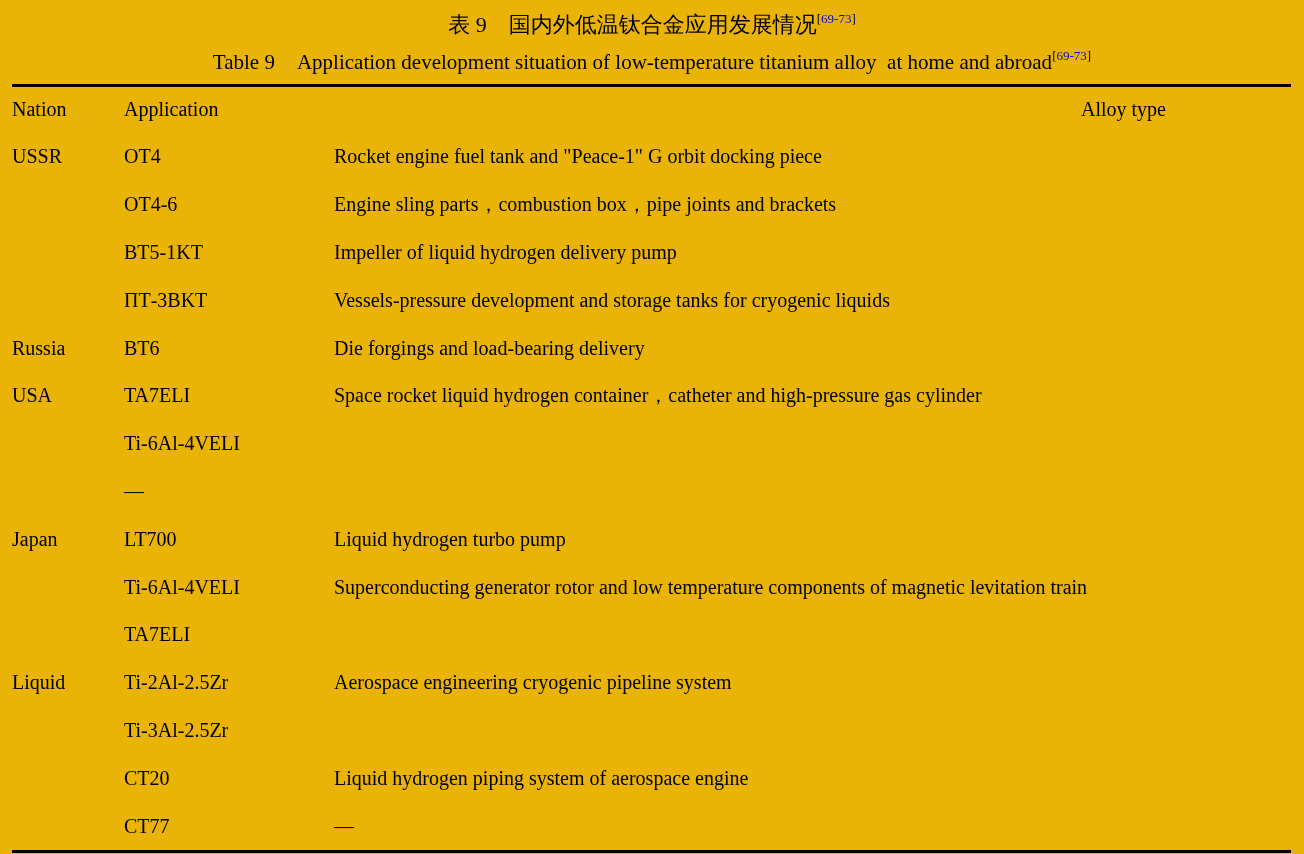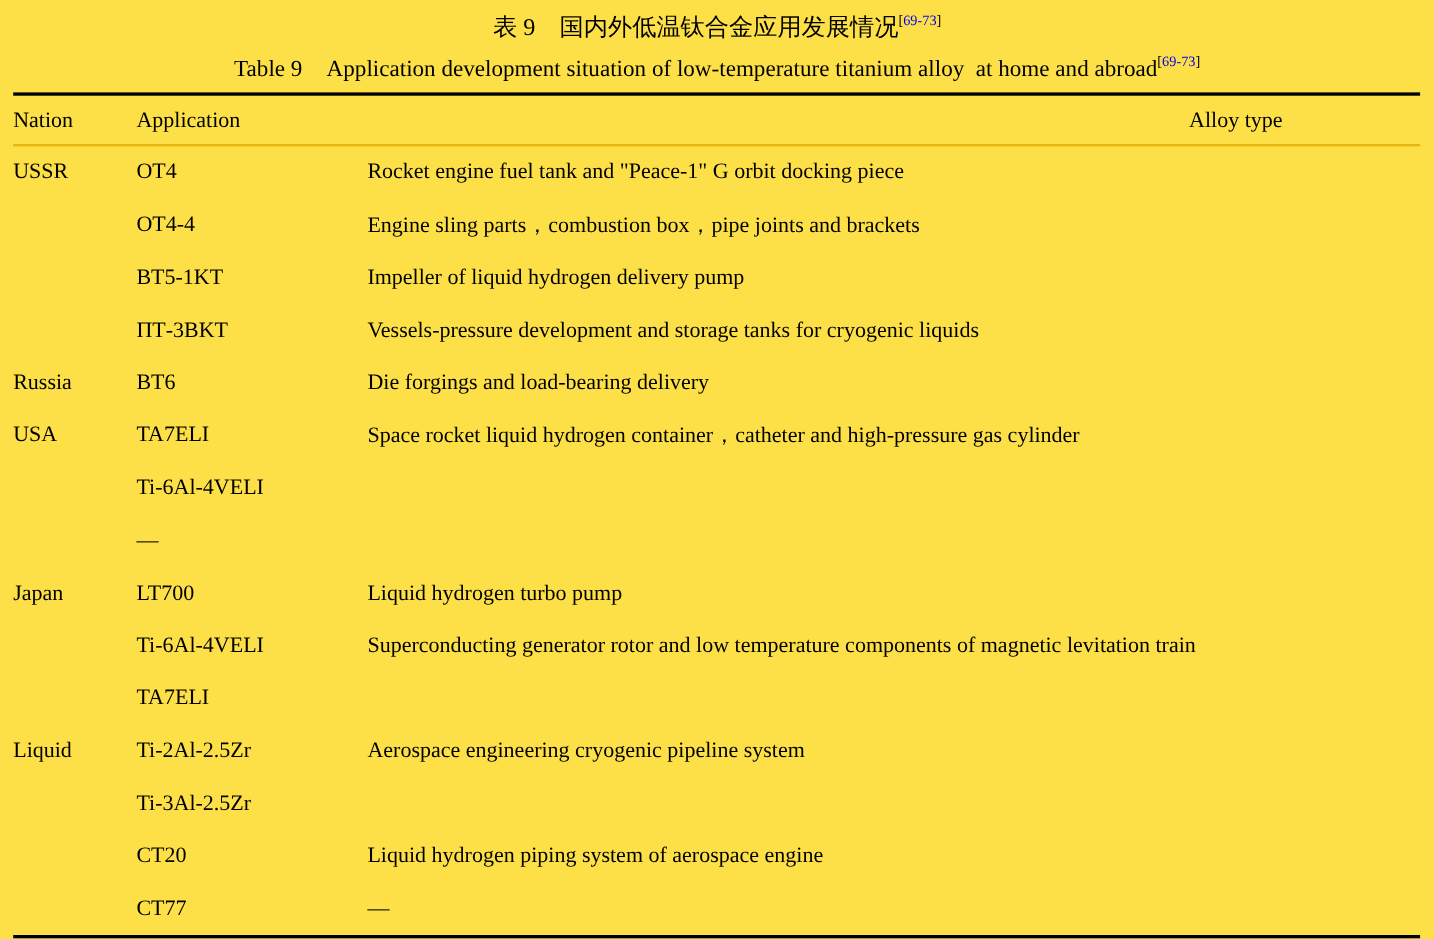--- a/index.html
+++ b/index.html
@@ -4,21 +4,21 @@
 <style>
   html, body {
     margin: 0;
     padding: 0;
     background: #ffffff;
   }
   .page {
     position: relative;
     width: 1304px;
     height: 854px;
-    background: #fde047;
+    background: #eab308;
     color: #000000;
     font-family: "Liberation Serif", "DejaVu Serif", serif;
     overflow: hidden;
   }
   .caption {
     text-align: center;
     white-space: pre;
   }
   .caption-zh {
     margin-top: 8px;
@@ -78,21 +78,21 @@
       <div class="cell c-alloy">Alloy type</div>
     </div>
 
     <div class="row">
       <div class="cell c-nation">USSR</div>
       <div class="cell c-alloy">OT4</div>
       <div class="cell c-app">Rocket engine fuel tank and "Peace-1" G orbit docking piece</div>
     </div>
     <div class="row">
       <div class="cell c-nation"></div>
-      <div class="cell c-alloy">OT4-4</div>
+      <div class="cell c-alloy">OT4-6</div>
       <div class="cell c-app">Engine sling parts，combustion box，pipe joints and brackets</div>
     </div>
     <div class="row">
       <div class="cell c-nation"></div>
       <div class="cell c-alloy">BT5-1KT</div>
       <div class="cell c-app">Impeller of liquid hydrogen delivery pump</div>
     </div>
     <div class="row">
       <div class="cell c-nation"></div>
       <div class="cell c-alloy">ПТ-3BKT</div>

